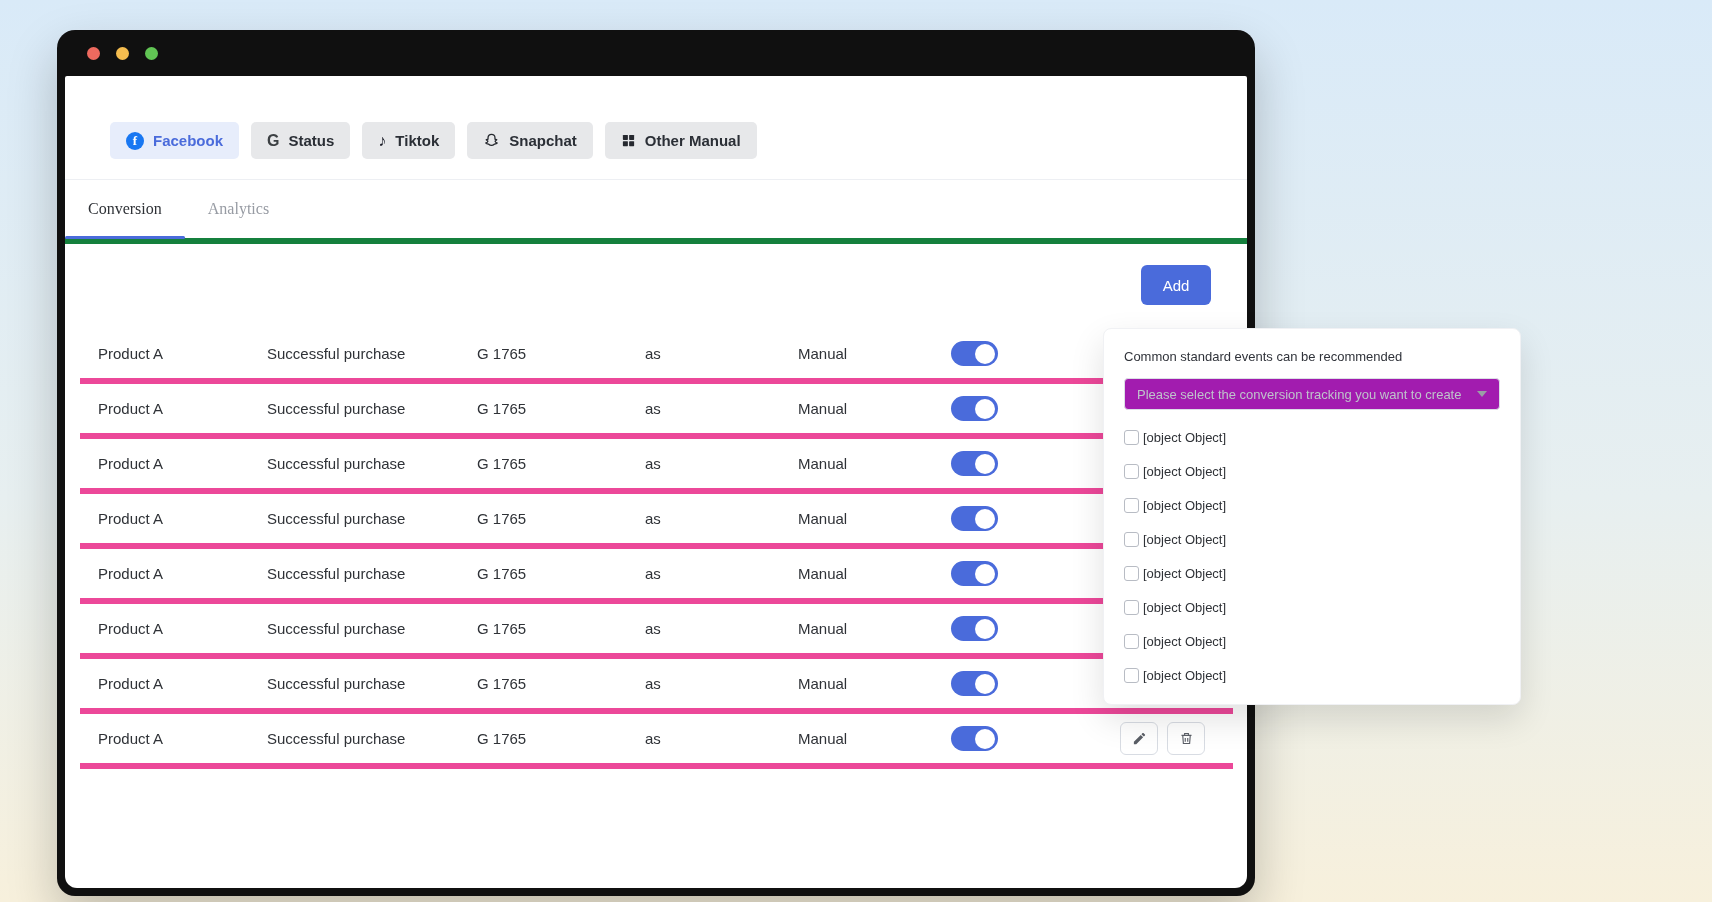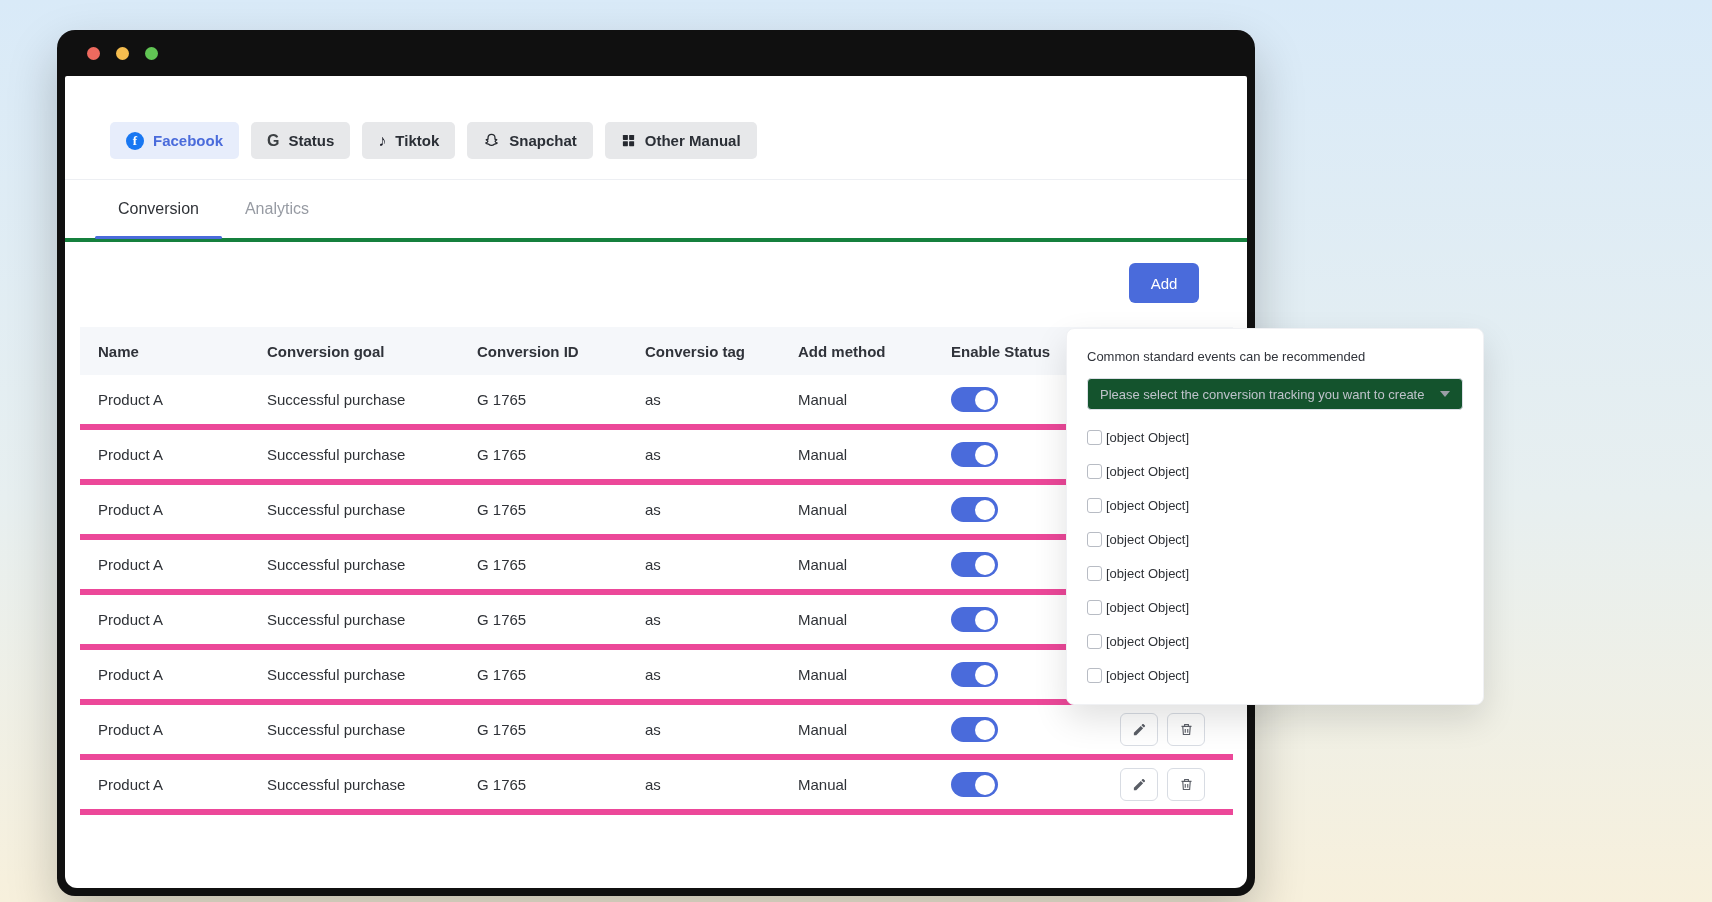--- a/index.html
+++ b/index.html
@@ -37,33 +37,33 @@
   .chan-btn.active { background:#e7edfb; color:#4a6bdb; }
   .fb-badge {
     width:18px; height:18px; border-radius:50%; background:#1877f2; color:#fff;
     display:inline-flex; align-items:center; justify-content:center;
     font-size:13px; font-weight:700; font-family:"Liberation Serif", serif;
   }
   .g-glyph { font-size:16px; font-weight:700; color:#3c4043; }
   .note-glyph { font-size:16px; font-weight:700; color:#161823; }
 
   
-  .tabs { display:flex; padding-left:30px; border-bottom:4px solid #15803d; }
+  .tabs { display:flex; border-bottom:6px solid #15803d;font-family:Liberation Serif, serif; }
   .tab {
     position:relative; height:58px; display:flex; align-items:center;
     padding:0 23px; font-size:16px; color:#979ba3; cursor:pointer;
   }
   .tab.active { color:#2f3237; font-weight:500; }
   .tab.active::after {
     content:""; position:absolute; left:0; right:0; bottom:-1px; height:3px;
     background:#4a6bdb; border-radius:2px;
   }
 
   
-  .add-row { display:flex; justify-content:flex-end; padding:21px 48px 24px; }
+  .add-row { display:flex; justify-content:flex-end; padding:21px 36px 24px; }
   .add-btn {
     width:70px; height:40px; background:#4a6bdb; color:#fff; border:none; border-radius:6px;
     font-size:15px; cursor:pointer; font-family:inherit;
   }
 
   
   .table { margin:0 15px; width:1153px; font-size:15px; }
   .thead {
     display:flex; align-items:center; height:48px; background:#f5f7fa;
     font-weight:700; color:#30333a;
@@ -89,30 +89,30 @@
   }
   .toggle.on .knob { left:auto; right:3px; }
 
   .icon-btn {
     width:38px; height:33px; border:1px solid #d8dce3; border-radius:6px; background:#fff;
     display:inline-flex; align-items:center; justify-content:center; cursor:pointer;
   }
 
   
   .popup {
-    position:absolute; left:1066px; top:328px; width:418px;
+    position:absolute; left:1103px; top:328px; width:418px;
     background:#fff; border-radius:8px; border:1px solid #f0f1f4;
     box-shadow:0 14px 34px rgba(0,0,0,.12);
     padding:20px 20px 12px; z-index:10;
   }
   .popup-title { font-size:13px; color:#30333a; }
   .select {
     margin-top:14px; height:32px; border:1px solid #dcdfe6; border-radius:4px;
     display:flex; align-items:center; justify-content:space-between;
-    padding:0 12px; cursor:pointer; background:#14532d;
+    padding:0 12px; cursor:pointer; background:#a21caf;
   }
   .select .placeholder { font-size:13px; color:#bfc3cb; white-space:nowrap; overflow:hidden; }
   .caret {
     width:0; height:0; border-left:5px solid transparent; border-right:5px solid transparent;
     border-top:6px solid #9a9ea6; flex:0 0 auto; margin-left:8px;
   }
   .opt-list { margin-top:10px; }
   .opt { display:flex; align-items:center; gap:4px; height:34px; cursor:pointer; }
   .cb { width:15px; height:15px; border:1px solid #b8bcc4; border-radius:3px; background:#fff; flex:0 0 auto; }
   .opt-label { font-size:13px; color:#2f3237; }
@@ -166,29 +166,20 @@
     <div class="tabs">
       <div class="tab active">Conversion</div>
       <div class="tab">Analytics</div>
     </div>
 
     <div class="add-row">
       <button class="add-btn">Add</button>
     </div>
 
     <div class="table">
-      <div class="thead">
-        <div class="cell col-name">Name</div>
-        <div class="cell col-goal">Conversion goal</div>
-        <div class="cell col-id">Conversion ID</div>
-        <div class="cell col-tag">Conversio tag</div>
-        <div class="cell col-method">Add method</div>
-        <div class="cell col-status">Enable Status</div>
-        <div class="cell col-actions"></div>
-      </div>
 
       <div>
 
           <div class="trow">
             <div class="cell col-name">Product A</div>
             <div class="cell col-goal">Successful purchase</div>
             <div class="cell col-id">G 1765</div>
             <div class="cell col-tag">as</div>
             <div class="cell col-method">Manual</div>
             <div class="cell col-status">

